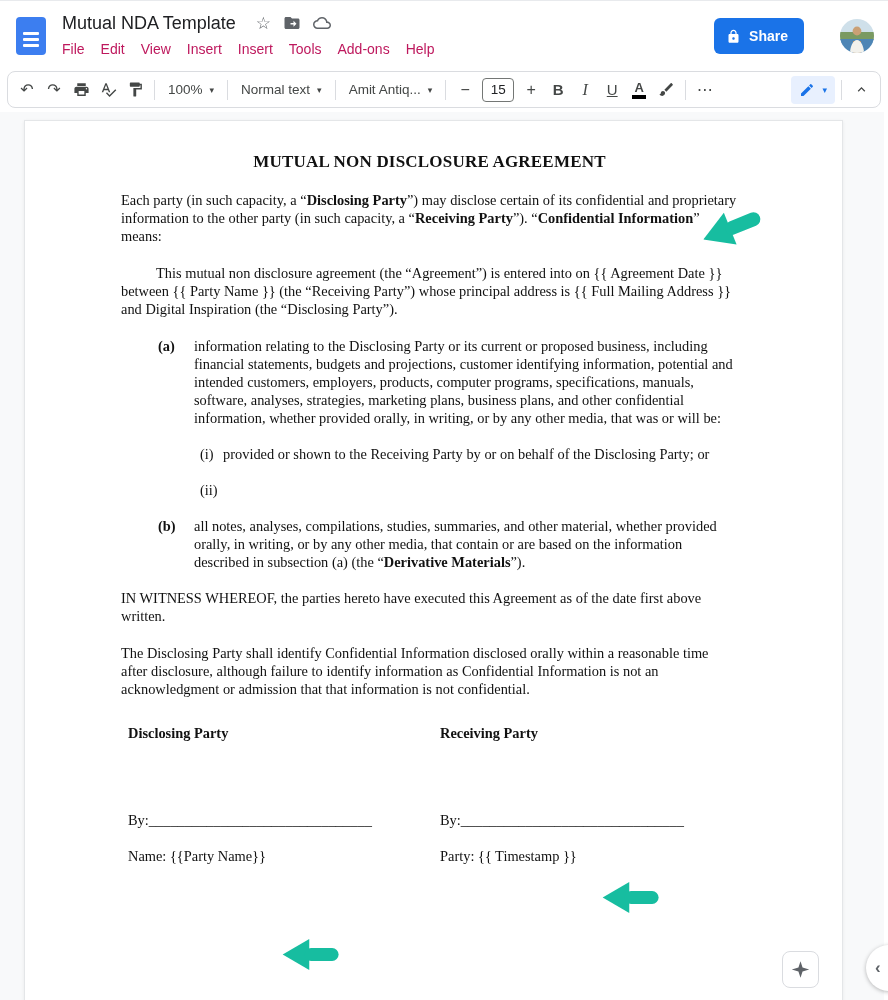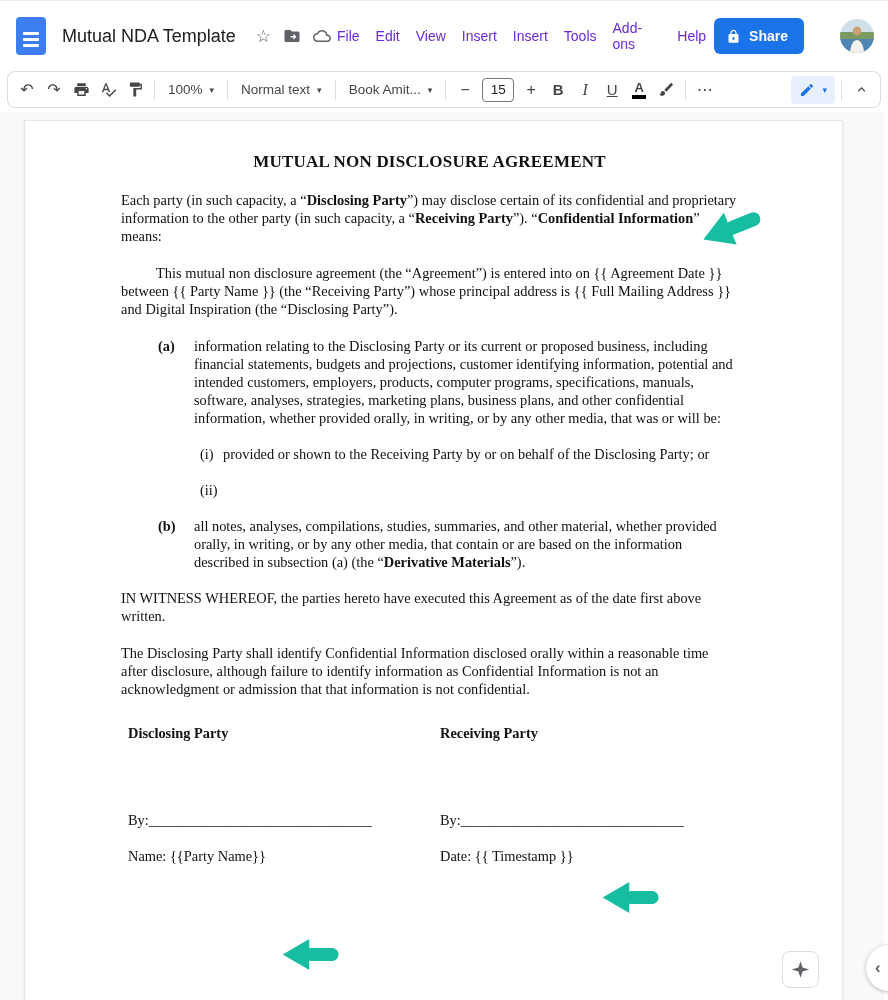--- a/index.html
+++ b/index.html
@@ -5,27 +5,27 @@
   * { margin:0; padding:0; box-sizing:border-box; }
   html,body { width:888px; height:1000px; overflow:hidden; background:#fff;
               font-family:"Liberation Sans","DejaVu Sans",sans-serif; }
   .app { width:888px; height:1000px; position:relative; border-top:1px solid #e8eaed; }
 
   
   .header { height:70px; display:flex; align-items:center; padding:0 14px 0 16px; background:#fff; }
   .docs-logo { width:30px; height:38px; background:#3c7ef0; border-radius:4px; position:relative; flex-shrink:0; margin-right:16px; }
   .docs-logo .bar { position:absolute; left:7px; right:7px; height:2.6px; background:#fff; border-radius:1px; }
   .docs-logo .b1{top:15px;} .docs-logo .b2{top:21px;} .docs-logo .b3{top:27px;}
-  .head-main { flex:1; display:flex; flex-direction:row; justify-content:center; min-width:0; }
+  .head-main { flex:1; display:flex; flex-direction:column; justify-content:center; min-width:0; }
   .title-row { display:flex; align-items:center; height:26px; }
   .doc-title { font-size:18px; color:#202124; margin-right:14px; white-space:nowrap; }
   .title-ico { color:#5f6368; font-size:17px; margin:0 6px; display:inline-flex; align-items:center; cursor:pointer; }
   .title-ico svg { width:18px; height:18px; fill:#5f6368; }
   .menu-row { display:flex; align-items:center; height:26px; margin-left:-8px; }
-  .menu-item { font-size:14px; color:#6d28d9; padding:2px 8px; border-radius:4px; cursor:pointer; }
+  .menu-item { font-size:14px; color:#be185d; padding:2px 8px; border-radius:4px; cursor:pointer; }
   .head-right { display:flex; align-items:center; gap:36px; }
   .share-btn { display:flex; align-items:center; gap:8px; background:#1a73e8; color:#fff; border:none;
                height:36px; padding:0 16px 0 12px; border-radius:6px; font-size:14px; font-weight:700; cursor:pointer; }
   .share-btn svg { width:15px; height:15px; fill:#fff; }
   .avatar { width:34px; height:34px; border-radius:50%; overflow:hidden; position:relative; cursor:pointer; flex-shrink:0; }
 
   
   .toolbar-strip { height:40px; padding:0 7px 3px 7px; background:#fff; }
   .toolbar { height:37px; border:1px solid #dadce0; border-radius:8px; background:#fff;
              display:flex; align-items:center; padding:0 6px; gap:1px; }
@@ -165,21 +165,21 @@
         <span>100%</span>
           <span class="caret">▾</span>
       </div>
       <div class="tb-sep"></div>
       <div class="tb-drop">
         <span>Normal text</span>
           <span class="caret">▾</span>
       </div>
       <div class="tb-sep"></div>
       <div class="tb-drop">
-        <span>Book Amit...</span>
+        <span>Amit Antiq...</span>
           <span class="caret">▾</span>
       </div>
       <div class="tb-sep"></div>
       <div class="tb-btn">
           <span class="tb-glyph">−</span>
         </div>
       <div class="fontsize-box">15</div>
       <div class="tb-btn">
           <span class="tb-glyph">+</span>
         </div>
@@ -256,21 +256,21 @@
       <div class="para">IN WITNESS WHEREOF, the parties hereto have executed this Agreement as of the date first above written.</div>
 
       <div class="para">The Disclosing Party shall identify Confidential Information disclosed orally within a reasonable time after disclosure, although failure to identify information as Confidential Information is not an acknowledgment or admission that that information is not confidential.</div>
 
       <div class="sign">
         <div class="sign-h">Disclosing Party</div>
         <div class="sign-h">Receiving Party</div>
         <div>By:_______________________________</div>
         <div>By:_______________________________</div>
         <div>Name: {{Party Name}}</div>
-        <div>Date: {{ Timestamp }}</div>
+        <div>Party: {{ Timestamp }}</div>
         <div></div>
       </div>
     </div>
 
     <div class="annot" style="left:701px; top:97px; transform:rotate(-22deg);">
       <svg width="64" height="37" viewBox="0 0 64 36">
           <g fill="#17bda0">
             <polygon points="0,18 29,1 29,35"></polygon>
             <rect x="24" y="11" width="37" height="14" rx="7"></rect>
           </g>

